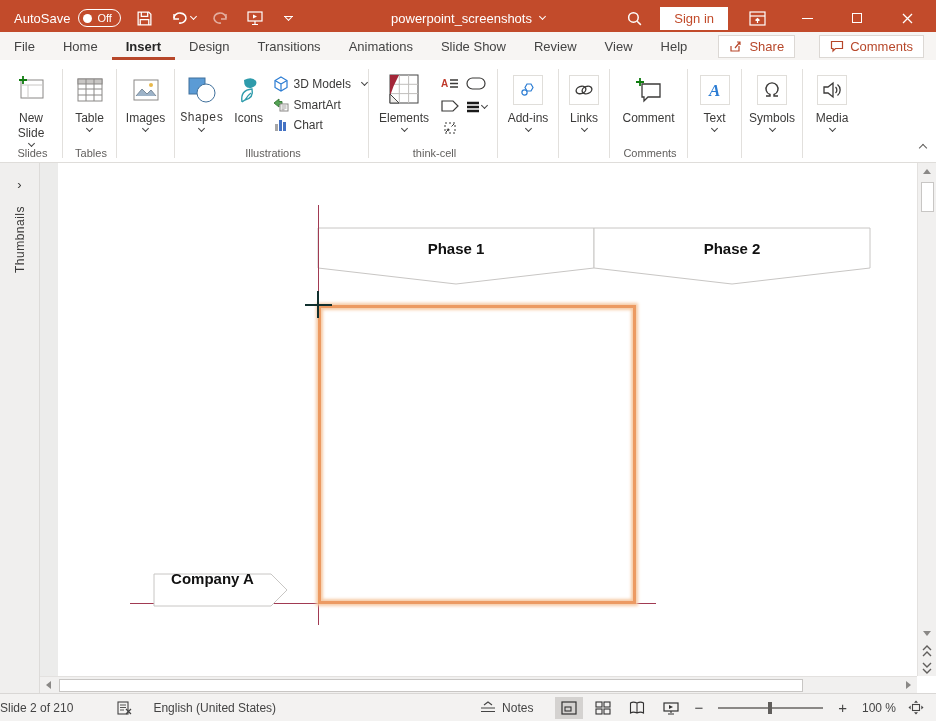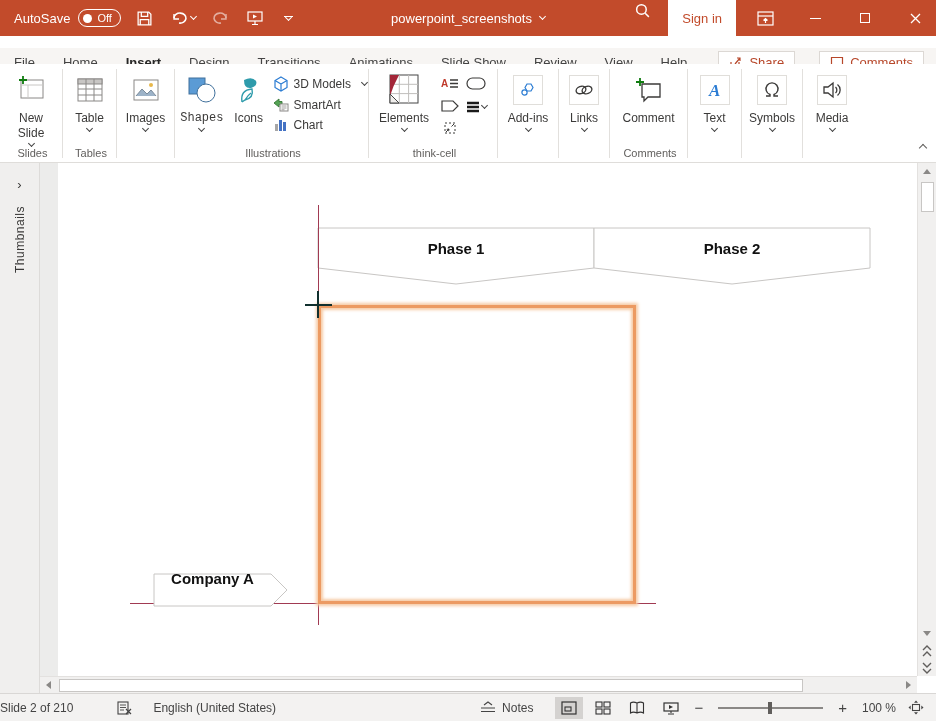--- a/index.html
+++ b/index.html
@@ -8,32 +8,32 @@
   .app { position:relative; width:936px; height:721px; background:#fff;border-radius:13px; }
 
   
   .titlebar { position:absolute; left:0; top:0; width:936px; height:36px; background:#c24b2b; display:flex; align-items:center; color:#fff; }
   .tb-left { display:flex; align-items:center; gap:14px; padding-left:14px; }
   .autosave { display:flex; align-items:center; gap:8px; font-size:13px; }
   .as-pill { display:flex; align-items:center; gap:5px; border:1px solid #fff; border-radius:10px; padding:2px 8px 2px 4px; font-size:11px; cursor:pointer; }
   .as-dot { width:9px; height:9px; border-radius:50%; background:#fff; }
   .tb-ic { width:20px; height:20px; display:flex; align-items:center; justify-content:center; cursor:pointer; }
   .tb-title { position:absolute; left:0; right:0; top:0; height:36px; display:flex; align-items:center; justify-content:center; gap:8px; pointer-events:none; font-size:13px; }
-  .tb-right { margin-left:auto; display:flex; gap:8px; padding-right:0; }
+  .tb-right { margin-left:auto; display:flex; align-items:center; gap:8px; padding-right:8px; }
   .signin { background:#fff; color:#c24b2b; font-size:13px; padding:4px 14px; border:none; cursor:pointer; }
   .winbtn { width:42px; height:36px; display:flex; align-items:center; justify-content:center; cursor:pointer; }
   .min-glyph { width:11px; height:1px; background:#fff; }
   .max-glyph { width:10px; height:10px; border:1px solid #fff; }
   .chev { display:inline-block; width:5px; height:5px; border-right:1.4px solid #444; border-bottom:1.4px solid #444; transform:rotate(45deg); margin-top:-3px; }
   .chev.w { border-color:#fff; }
   .qat-chev { display:flex; flex-direction:column; align-items:center; gap:1px; }
   .qat-chev .bar { width:9px; height:1.4px; background:#fff; }
 
   
-  .tabbar { position:absolute; left:0; top:48px; width:936px; height:28px; background:#f7f5f3; display:flex; align-items:stretch;justify-content:flex-end; }
+  .tabbar { position:absolute; left:0; top:32px; width:936px; height:28px; background:#f7f5f3; display:flex; align-items:stretch;justify-content:flex-end; }
   .tab { padding:0 14px; display:flex; align-items:center; font-size:13px; color:#444; cursor:pointer; }
   .tab.active { color:#262626; font-weight:bold; box-shadow:inset 0 -3px 0 #b7472a; }
   .tab-right { margin-left:auto; display:flex; align-items:center; gap:24px; padding-right:12px; }
   .pillbtn { display:flex; align-items:center; gap:6px; background:#fff; border:1px solid #dcd8d4; padding:3px 10px; font-size:13px; color:#b7472a; cursor:pointer; }
 
   
   .ribbon { position:absolute; left:0; top:64px; width:936px; height:99px; background:#fff; border-bottom:1px solid #dfddda; display:flex; align-items:stretch; }
   .rgroup { position:relative; display:flex; align-items:flex-start; justify-content:center; padding-top:6px; }
   .rgroup-label { position:absolute; bottom:3px; left:3px; right:0; text-align:center; font-size:11px; color:#605e5c; white-space:nowrap; }
   .rsep { width:1px; background:#e2e0dd; margin:5px 0 4px 0; }

